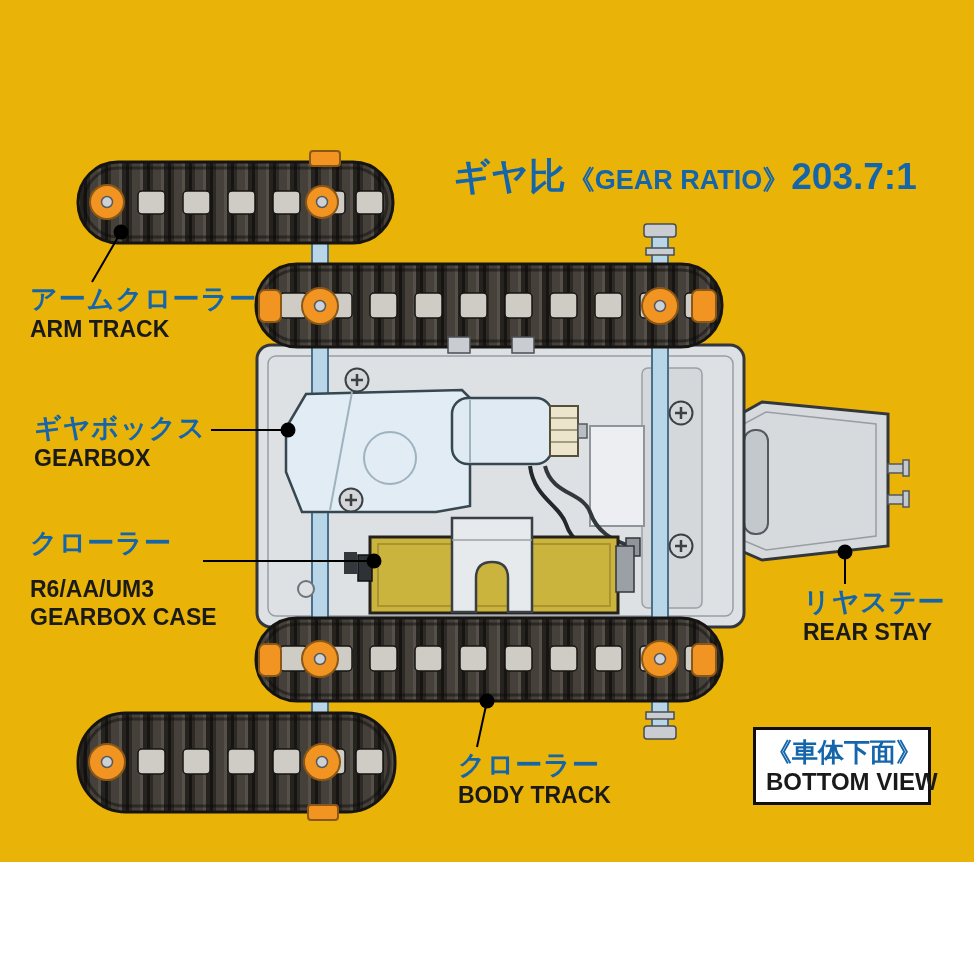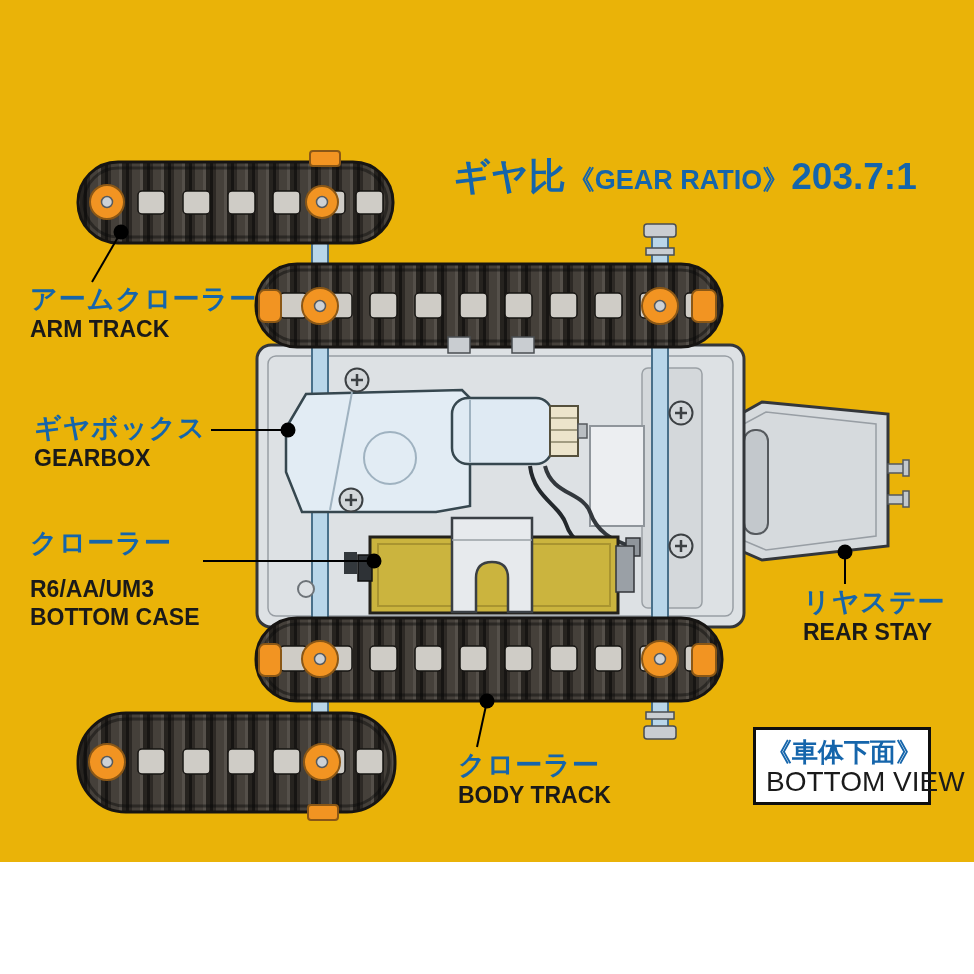--- a/index.html
+++ b/index.html
@@ -11,21 +11,21 @@
   .stage{position:relative;width:974px;height:862px;background:#eab308;overflow:hidden;}
   .stage svg{position:absolute;left:0;top:0;}
   .abs{position:absolute;}
   .lbl .jp{color:var(--blue);font-weight:bold;font-size:27px;line-height:32px;letter-spacing:1px;white-space:nowrap;}
   .lbl .en{color:var(--ink);font-weight:bold;font-size:23px;line-height:28px;letter-spacing:0px;white-space:nowrap;}
   .gear-ratio{white-space:nowrap;color:var(--blue);font-weight:bold;}
   .gear-ratio .big{font-size:37px;}
   .gear-ratio .mid{font-size:27px;margin:0 2px;}
   .bv-box{border:3px solid #0f0f0f;background:#ffffff;text-align:center;padding:5px 10px 7px 10px;width:152px;}
   .bv-box .jp{color:var(--blue);font-weight:bold;font-size:26px;line-height:34px;white-space:nowrap;}
-  .bv-box .en{color:var(--ink);font-weight:normal;font-size:28px;line-height:26px;white-space:nowrap;}
+  .bv-box .en{color:var(--ink);font-weight:bold;font-size:24px;line-height:26px;white-space:nowrap;}
 </style>
 </head>
 <body>
 
 <div class="stage">
 
   <svg width="974" height="974" viewBox="0 0 974 974">
     <defs>
       <pattern id="treadPat" patternUnits="userSpaceOnUse" width="21" height="1000">
         <rect width="21" height="1000" fill="#45403a"></rect>
@@ -229,21 +229,21 @@
   </div>
 
   <div class="abs lbl" style="left:30px;top:283px;">
     <div class="jp">アームクローラー</div>
     <div class="en">ARM TRACK</div>
   </div>
 
   <div class="abs lbl" style="left:30px;top:527px;">
     <div class="jp">クローラー</div>
     <div class="en" style="margin-top:16px;">R6/AA/UM3</div>
-    <div class="en">BOTTOM CASE</div>
+    <div class="en">GEARBOX CASE</div>
   </div>
 
   <div class="abs lbl" style="left:803px;top:586px;">
     <div class="jp">リヤステー</div>
     <div class="en">REAR STAY</div>
   </div>
 
   <div class="abs lbl" style="left:458px;top:749px;">
     <div class="jp">クローラー</div>
     <div class="en">BODY TRACK</div>

